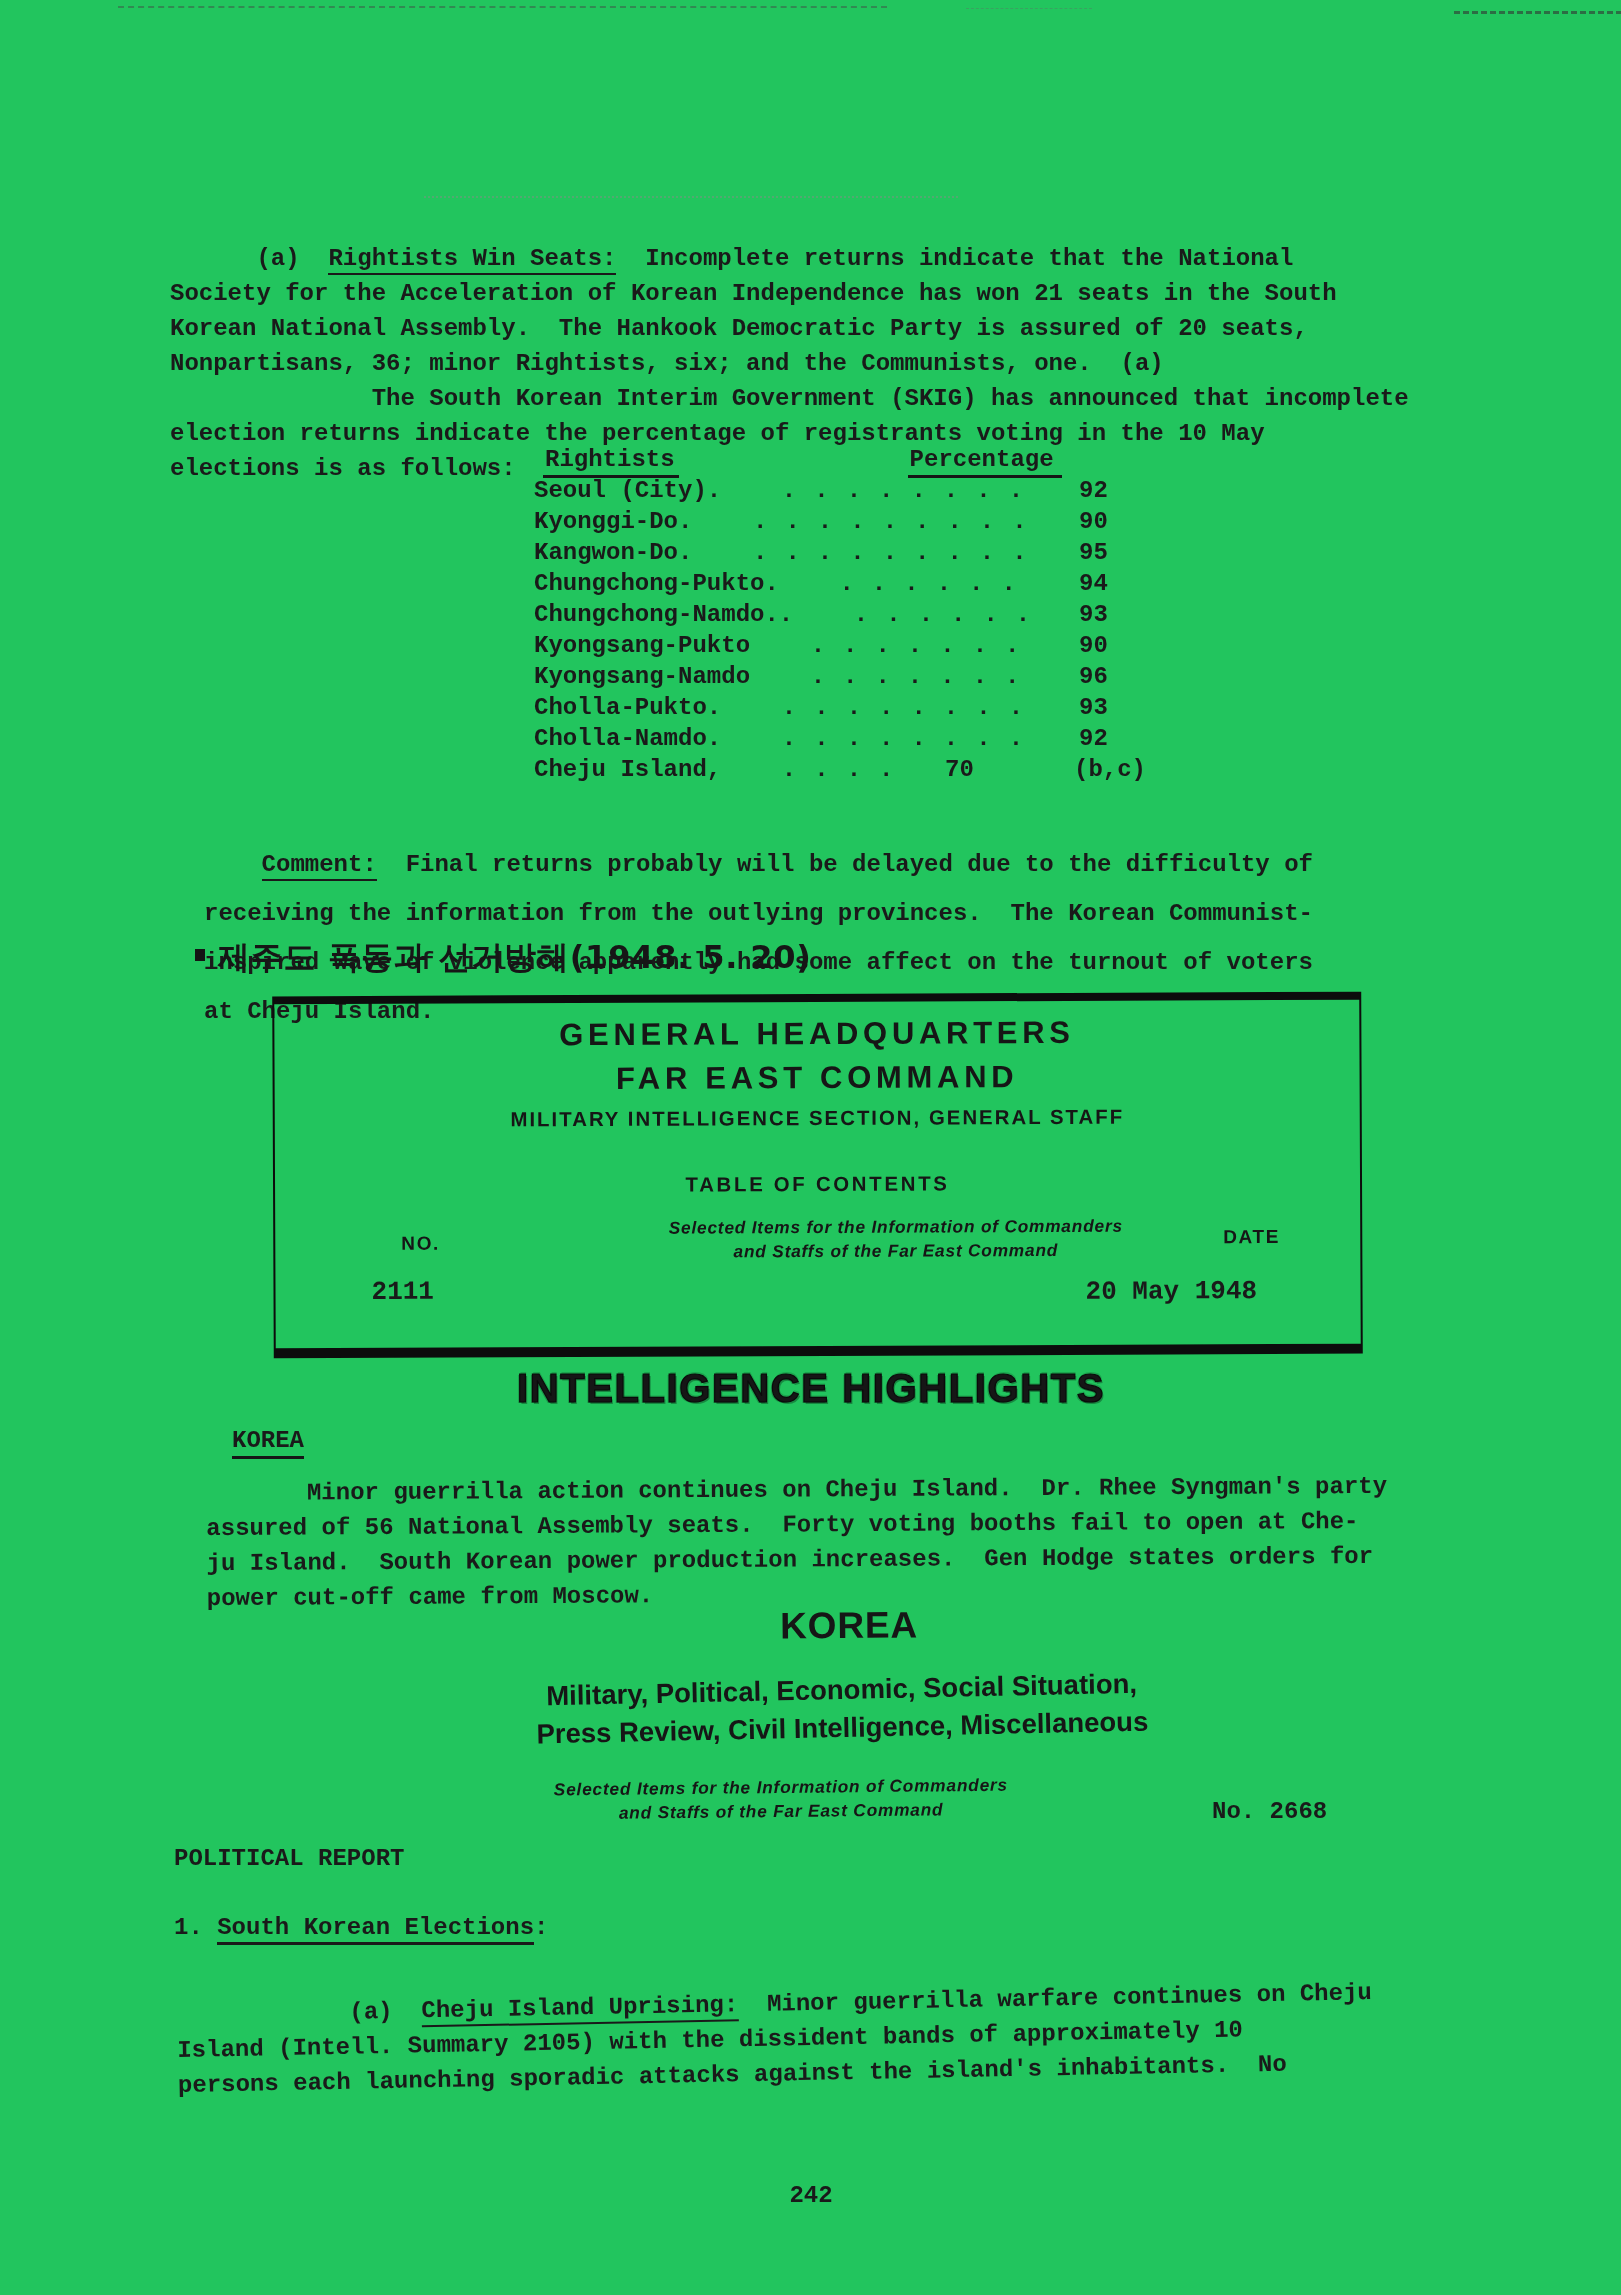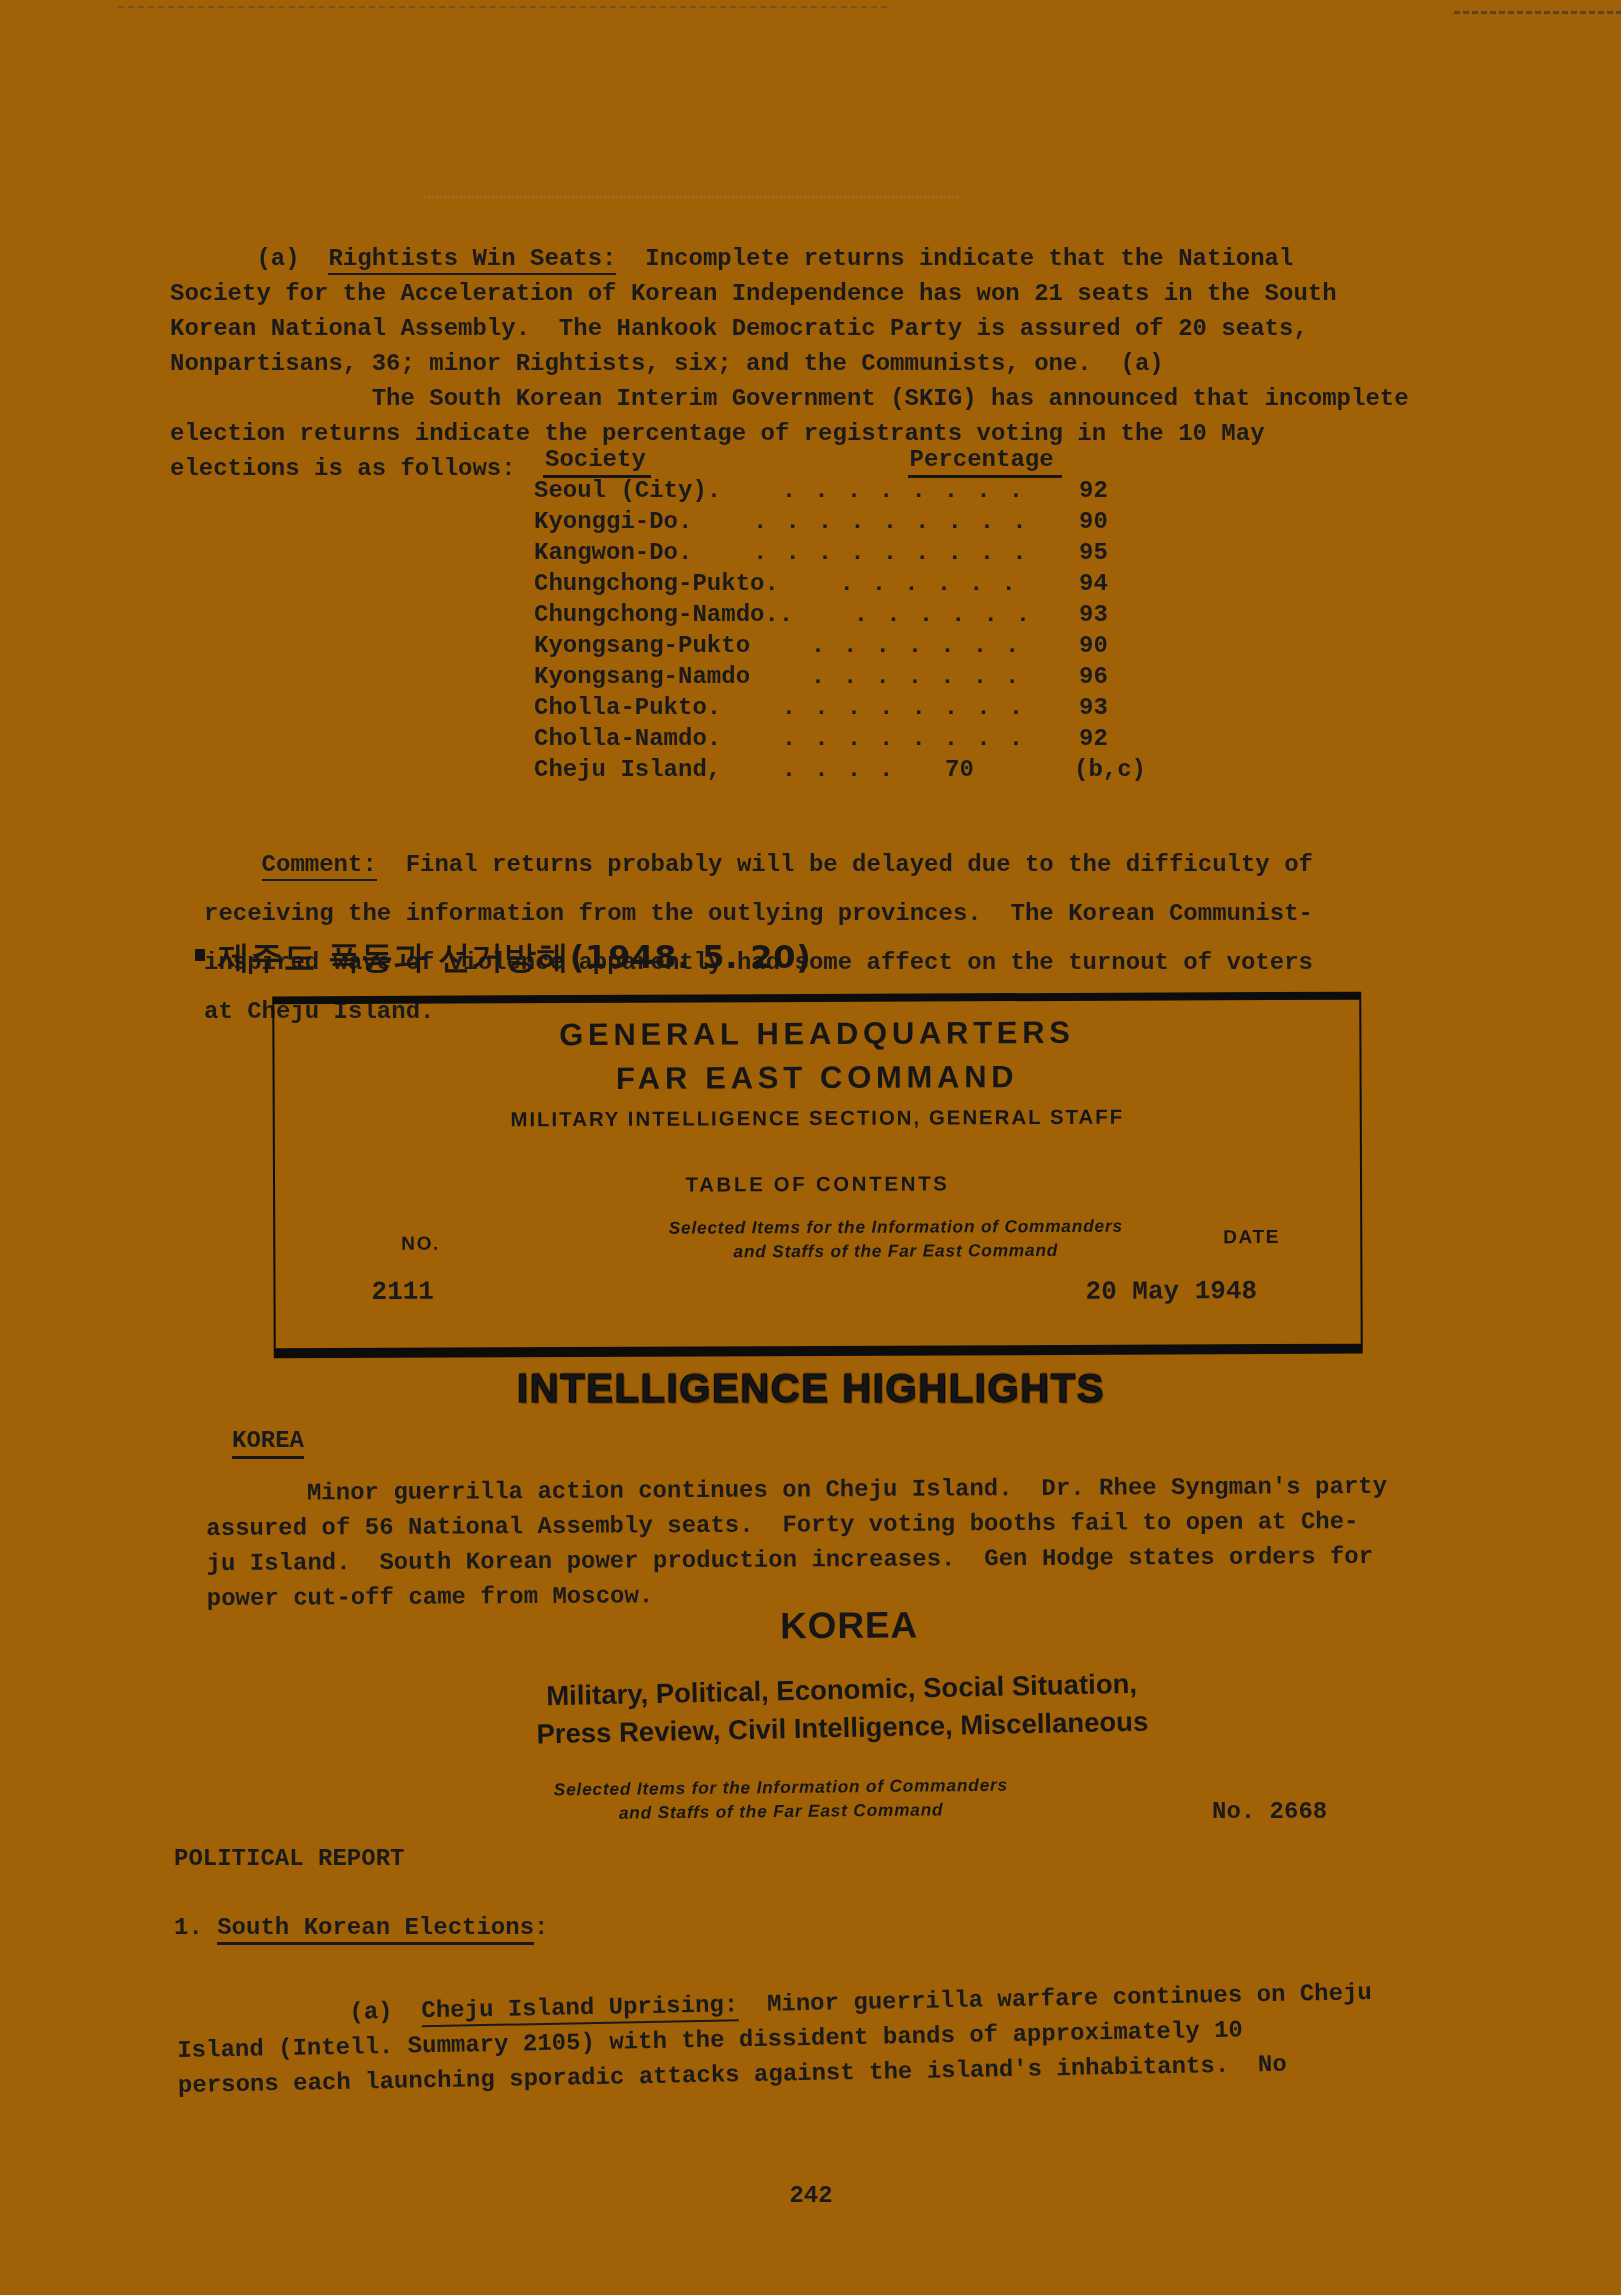--- a/index.html
+++ b/index.html
@@ -1,16 +1,16 @@
 <!DOCTYPE html>
 <html style="font-size:12.6px"><head>
 <meta charset="utf-8">
 <style>
   html,body{margin:0;padding:0;background:#e8e8e4;}
-  .page{position:relative;width:1622px;height:2295px;background:#a16207;overflow:hidden;
+  .page{position:relative;width:1622px;height:2295px;background:#22c55e;overflow:hidden;
         font-family:"Liberation Sans","DejaVu Sans",sans-serif;color:#161616;}
   .mono{font-family:"Liberation Mono","DejaVu Sans Mono",monospace;font-weight:700;color:#1a1a1a;}
   .pre{white-space:pre-wrap;}
   .abs{position:absolute;}
   .u{border-bottom:2.4px solid #1a1a1a;padding-bottom:0.8px;}
 
   
   .artifact{position:absolute;opacity:.45;}
   .dash-a{left:118px;top:6.3px;width:769px;border-top:2.4px dashed #444;}
   .dash-b{left:1454px;top:11px;width:168px;border-top:3.1px dashed #333;opacity:.6;}
@@ -89,21 +89,21 @@
 Society for the Acceleration of Korean Independence has won 21 seats in the South
 Korean National Assembly.  The Hankook Democratic Party is assured of 20 seats,
 Nonpartisans, 36; minor Rightists, six; and the Communists, one.  (a)
               The South Korean Interim Government (SKIG) has announced that incomplete
 election returns indicate the percentage of registrants voting in the 10 May
 elections is as follows:</span>
   </div>
 
   <div class="abs mono ttable">
     <div class="thead">
-      <span class="prov-h">Society</span>
+      <span class="prov-h">Rightists</span>
       <span class="pct-h">Percentage</span>
     </div>
     <div class="tbody">
         <div class="trow">
           <span class="prov">Seoul (City).</span>
           <span class="dots">..................</span>
           <span class="pct">92</span>
         </div>
         <div class="trow">
           <span class="prov">Kyonggi-Do.</span>

